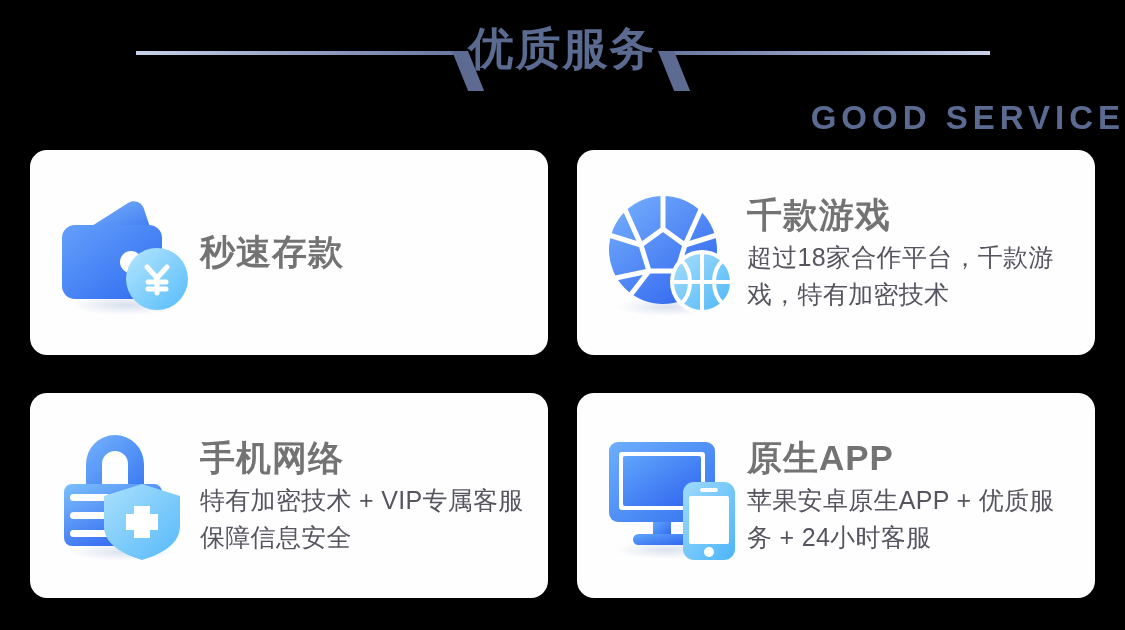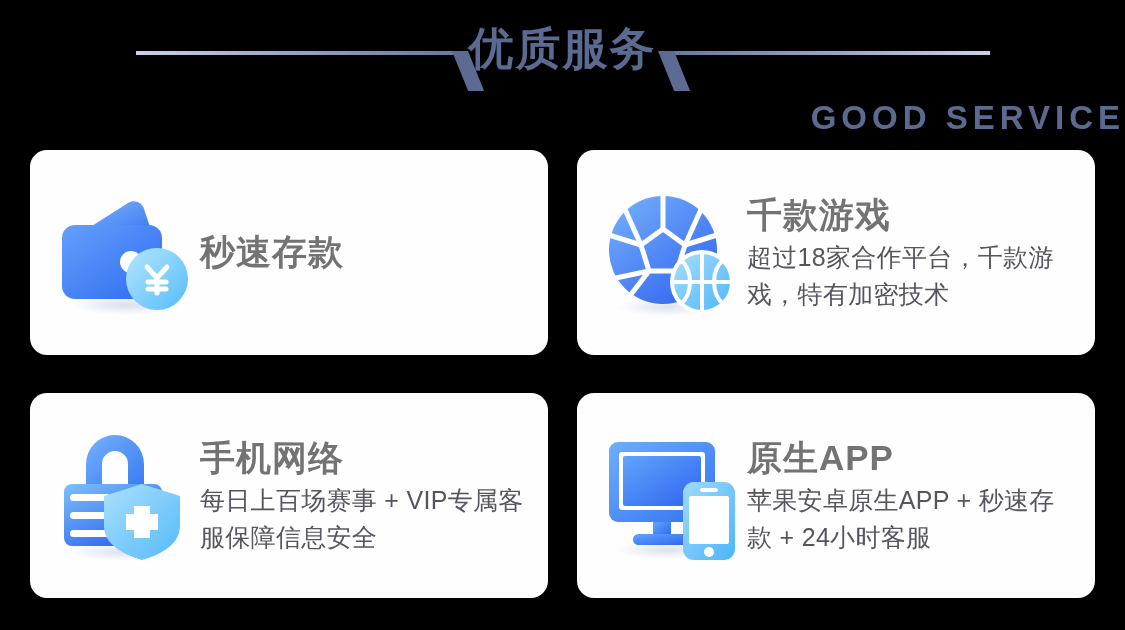--- a/index.html
+++ b/index.html
@@ -241,21 +241,21 @@
             <rect x="16" y="68" width="40" height="7" rx="3.5"></rect>
             <rect x="16" y="86" width="48" height="7" rx="3.5"></rect>
             <rect x="16" y="104" width="40" height="7" rx="3.5"></rect>
           </g>
           <path d="M88 58 L126 70 L126 100 C126 118 108 128 88 134 C68 128 50 118 50 100 L50 70 Z" fill="url(#sh1)"></path>
           <path d="M80 80 L96 80 L96 88 L104 88 L104 104 L96 104 L96 112 L80 112 L80 104 L72 104 L72 88 L80 88 Z" fill="#ffffff"></path>
         </svg>
       </div>
       <div class="texts">
         <div class="card-title">手机网络</div>
-        <div class="card-desc">每日上百场赛事 + VIP专属客服保障信息安全</div>
+        <div class="card-desc">特有加密技术 + VIP专属客服保障信息安全</div>
       </div>
     </div>
 
     <div class="card">
       <div class="icon-wrap">
         <svg class="icon-svg" viewBox="0 0 140 140" xmlns="http://www.w3.org/2000/svg">
           <defs>
             <linearGradient id="m1" x1="0" y1="0" x2="1" y2="1">
               <stop offset="0" stop-color="#6eaefc"></stop>
                 <stop offset="1" stop-color="#3272f0"></stop>
@@ -280,18 +280,18 @@
           <rect x="52" y="96" width="18" height="16" fill="url(#m2)"></rect>
           <rect x="32" y="108" width="58" height="11" rx="5.5" fill="url(#m2)"></rect>
           <rect x="82" y="56" width="52" height="78" rx="11" fill="url(#p1)"></rect>
           <rect x="88" y="70" width="40" height="48" rx="2" fill="#ffffff"></rect>
           <rect x="99" y="62" width="18" height="4" rx="2" fill="#ffffff"></rect>
           <circle cx="108" cy="126" r="5" fill="#ffffff"></circle>
         </svg>
       </div>
       <div class="texts">
         <div class="card-title">原生APP</div>
-        <div class="card-desc">苹果安卓原生APP + 秒速存款 + 24小时客服</div>
+        <div class="card-desc">苹果安卓原生APP + 优质服务 + 24小时客服</div>
       </div>
     </div>
 
   </div>
 </div>
 
 </body></html>

